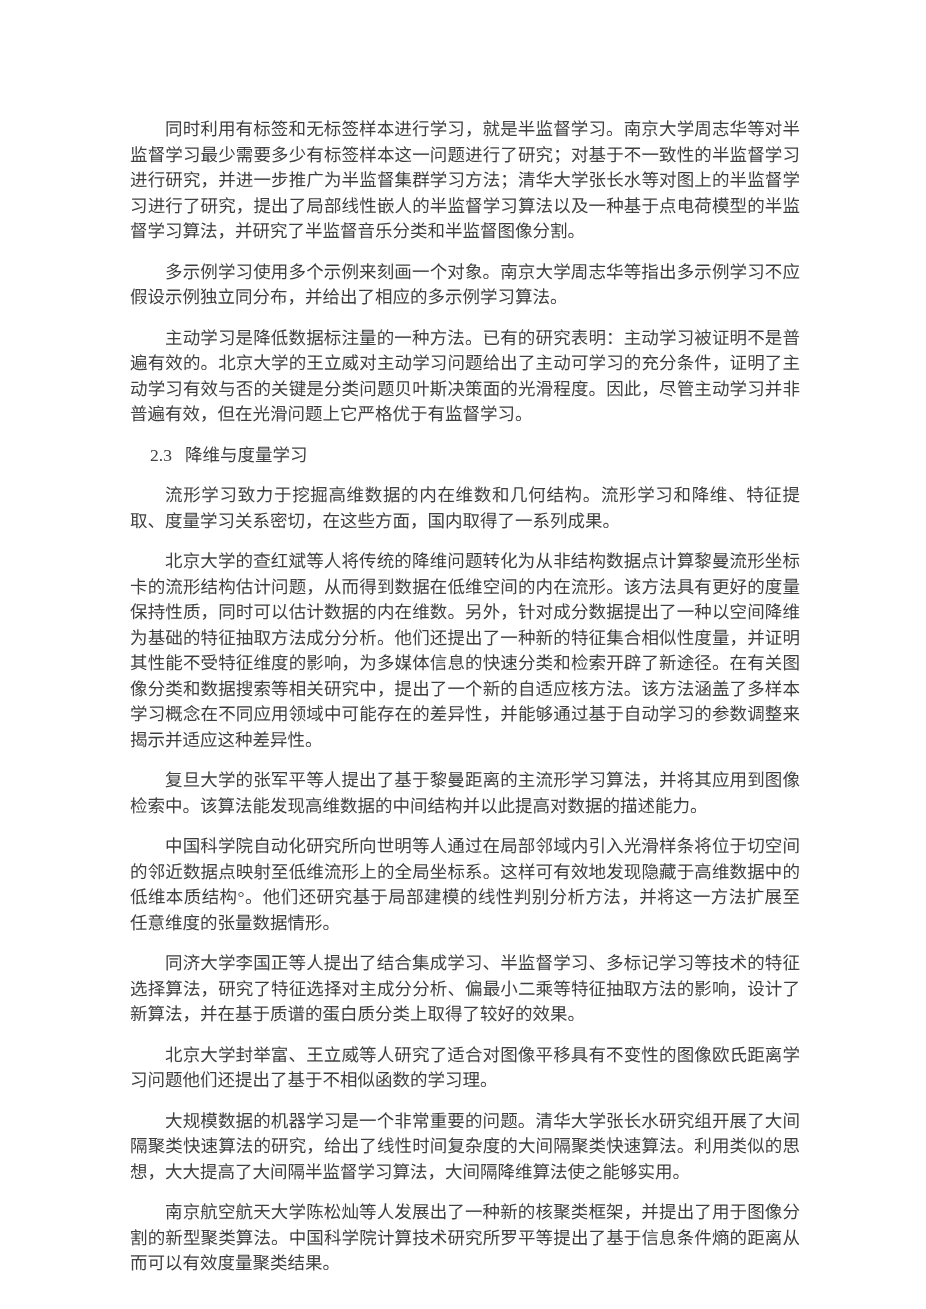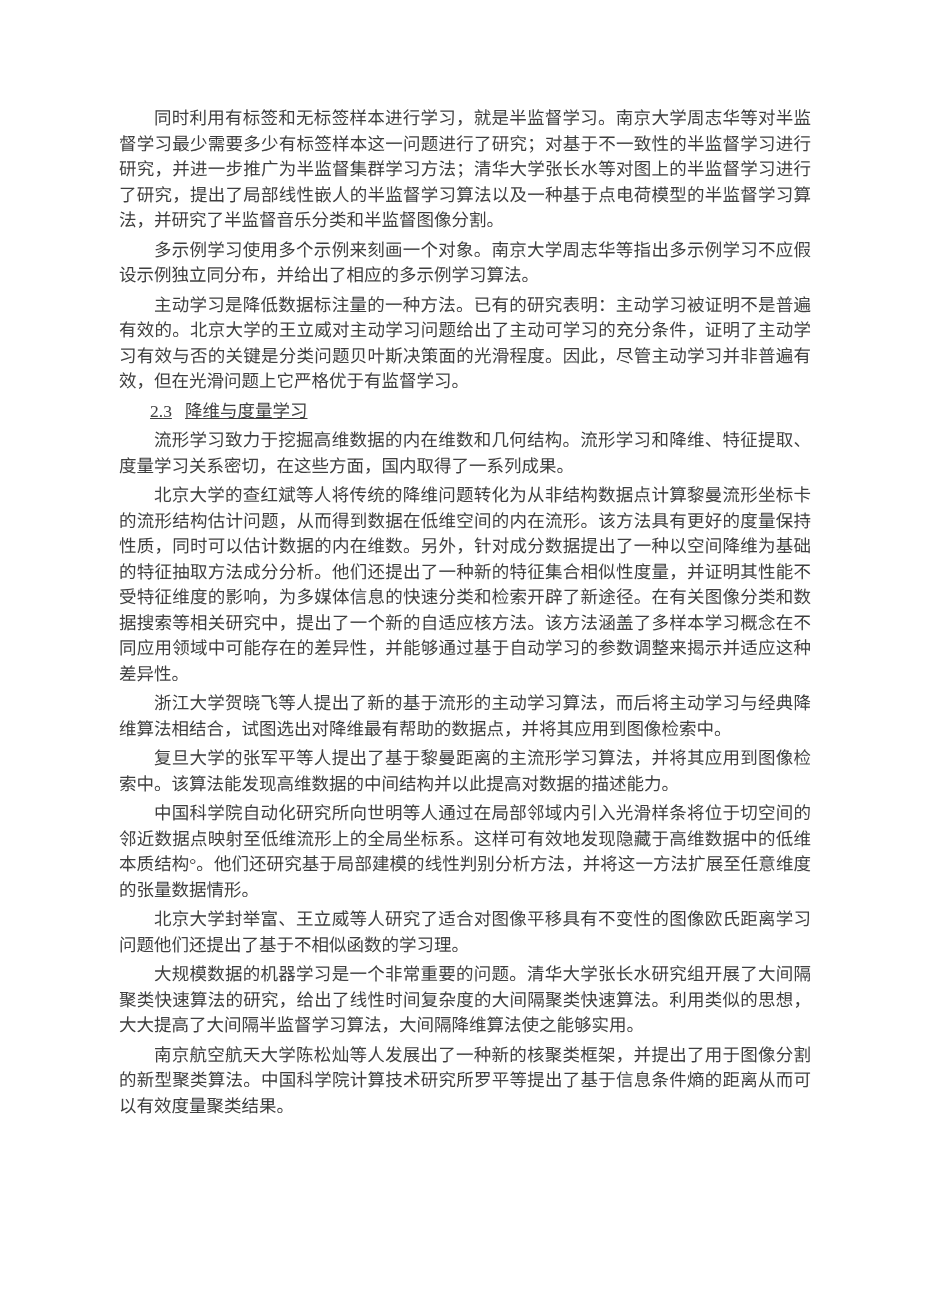--- a/index.html
+++ b/index.html
@@ -19,31 +19,30 @@
     left: 115px;
     top: 102px;
     width: 700px;
     color: #3f3f3f;
     font-size: 17.5px;
     line-height: 25.5px;
     text-align: justify;
     letter-spacing: 0;
   }
   .para {
-    margin: 4px;
+    margin: 15px;
     text-indent: 2em;
     font-weight: normal;
   }
   .heading {
     margin: 0;
     text-indent: 2em;
     font-size: 17.5px;
     line-height: 25.5px;
     font-weight: normal;
-    text-decoration: underline;
   }
   .heading-gap {
     display: inline-block;
     width: 0.75em;
   }
 </style>
 </head>
 <body>
 
 <div class="page-text">
@@ -53,26 +52,26 @@
   <p class="para">多示例学习使用多个示例来刻画一个对象。南京大学周志华等指出多示例学习不应假设示例独立同分布，并给出了相应的多示例学习算法。</p>
 
   <p class="para">主动学习是降低数据标注量的一种方法。已有的研究表明：主动学习被证明不是普遍有效的。北京大学的王立威对主动学习问题给出了主动可学习的充分条件，证明了主动学习有效与否的关键是分类问题贝叶斯决策面的光滑程度。因此，尽管主动学习并非普遍有效，但在光滑问题上它严格优于有监督学习。</p>
 
   <h3 class="heading"><span>2.3</span><span class="heading-gap"></span><span>降维与度量学习</span></h3>
 
   <p class="para">流形学习致力于挖掘高维数据的内在维数和几何结构。流形学习和降维、特征提取、度量学习关系密切，在这些方面，国内取得了一系列成果。</p>
 
   <p class="para">北京大学的查红斌等人将传统的降维问题转化为从非结构数据点计算黎曼流形坐标卡的流形结构估计问题，从而得到数据在低维空间的内在流形。该方法具有更好的度量保持性质，同时可以估计数据的内在维数。另外，针对成分数据提出了一种以空间降维为基础的特征抽取方法成分分析。他们还提出了一种新的特征集合相似性度量，并证明其性能不受特征维度的影响，为多媒体信息的快速分类和检索开辟了新途径。在有关图像分类和数据搜索等相关研究中，提出了一个新的自适应核方法。该方法涵盖了多样本学习概念在不同应用领域中可能存在的差异性，并能够通过基于自动学习的参数调整来揭示并适应这种差异性。</p>
 
-  <p class="para">浙江大学贺晓飞等人提出了新的基于流形的主动学习算法，而后将主动学习与经典降维算法相结合，试图选出对降维最有帮助的数据点，并将其应用到图像检索中。</p>
 
   <p class="para">复旦大学的张军平等人提出了基于黎曼距离的主流形学习算法，并将其应用到图像检索中。该算法能发现高维数据的中间结构并以此提高对数据的描述能力。</p>
 
   <p class="para">中国科学院自动化研究所向世明等人通过在局部邻域内引入光滑样条将位于切空间的邻近数据点映射至低维流形上的全局坐标系。这样可有效地发现隐藏于高维数据中的低维本质结构°。他们还研究基于局部建模的线性判别分析方法，并将这一方法扩展至任意维度的张量数据情形。</p>
 
+  <p class="para">同济大学李国正等人提出了结合集成学习、半监督学习、多标记学习等技术的特征选择算法，研究了特征选择对主成分分析、偏最小二乘等特征抽取方法的影响，设计了新算法，并在基于质谱的蛋白质分类上取得了较好的效果。</p>
 
 
   <p class="para">北京大学封举富、王立威等人研究了适合对图像平移具有不变性的图像欧氏距离学习问题他们还提出了基于不相似函数的学习理。</p>
 
   <p class="para">大规模数据的机器学习是一个非常重要的问题。清华大学张长水研究组开展了大间隔聚类快速算法的研究，给出了线性时间复杂度的大间隔聚类快速算法。利用类似的思想，大大提高了大间隔半监督学习算法，大间隔降维算法使之能够实用。</p>
 
   <p class="para">南京航空航天大学陈松灿等人发展出了一种新的核聚类框架，并提出了用于图像分割的新型聚类算法。中国科学院计算技术研究所罗平等提出了基于信息条件熵的距离从而可以有效度量聚类结果。</p>
 
 
 </div>

